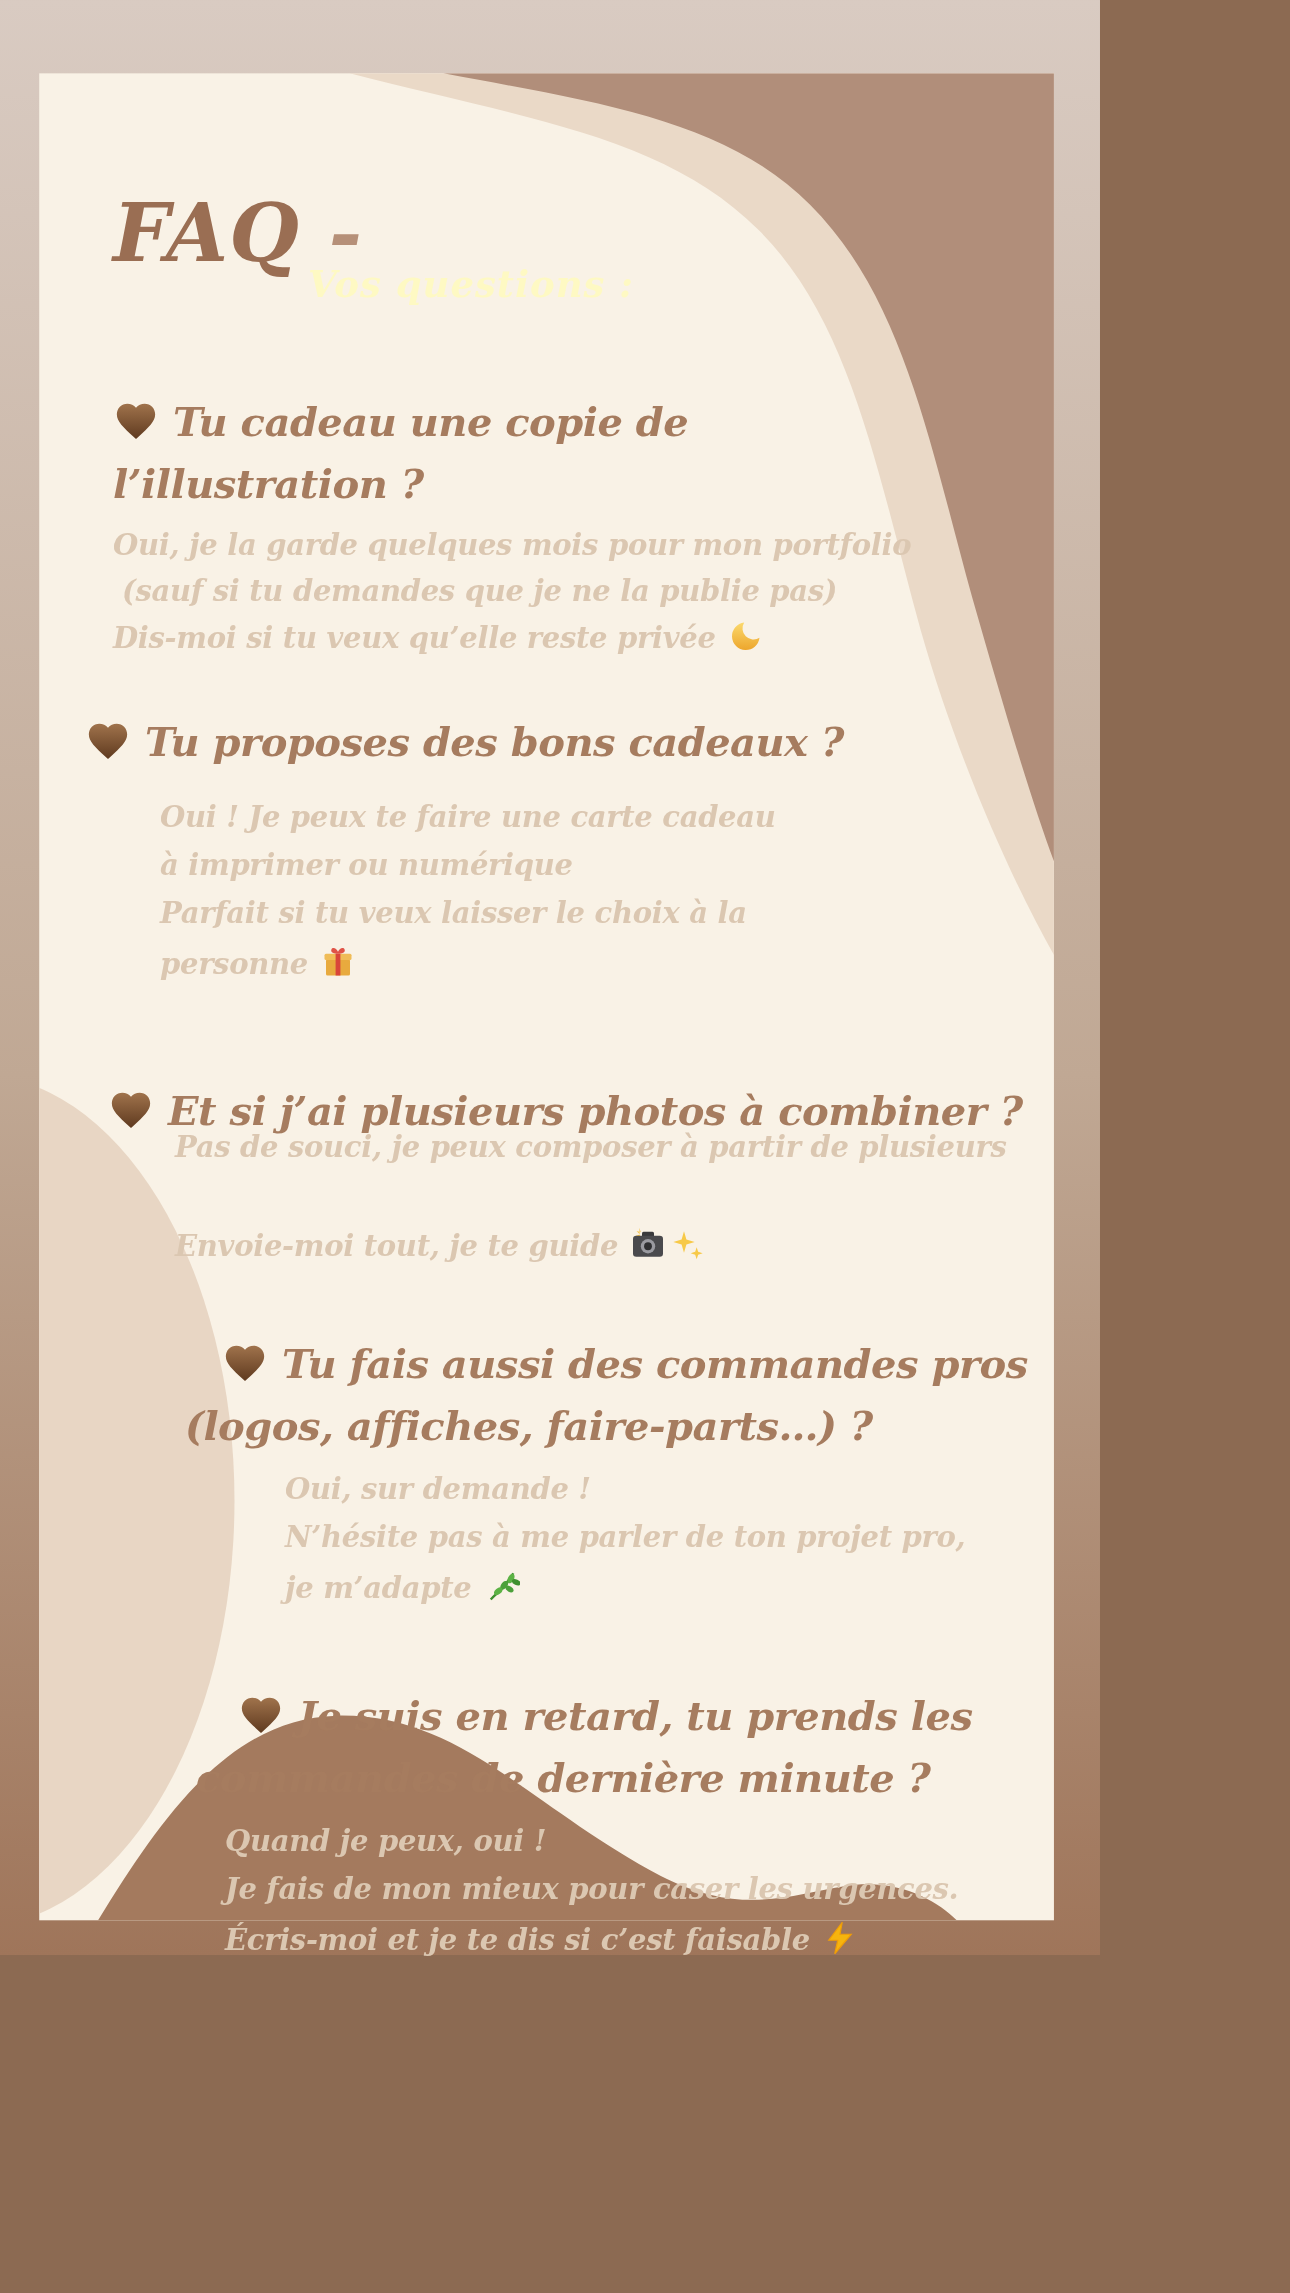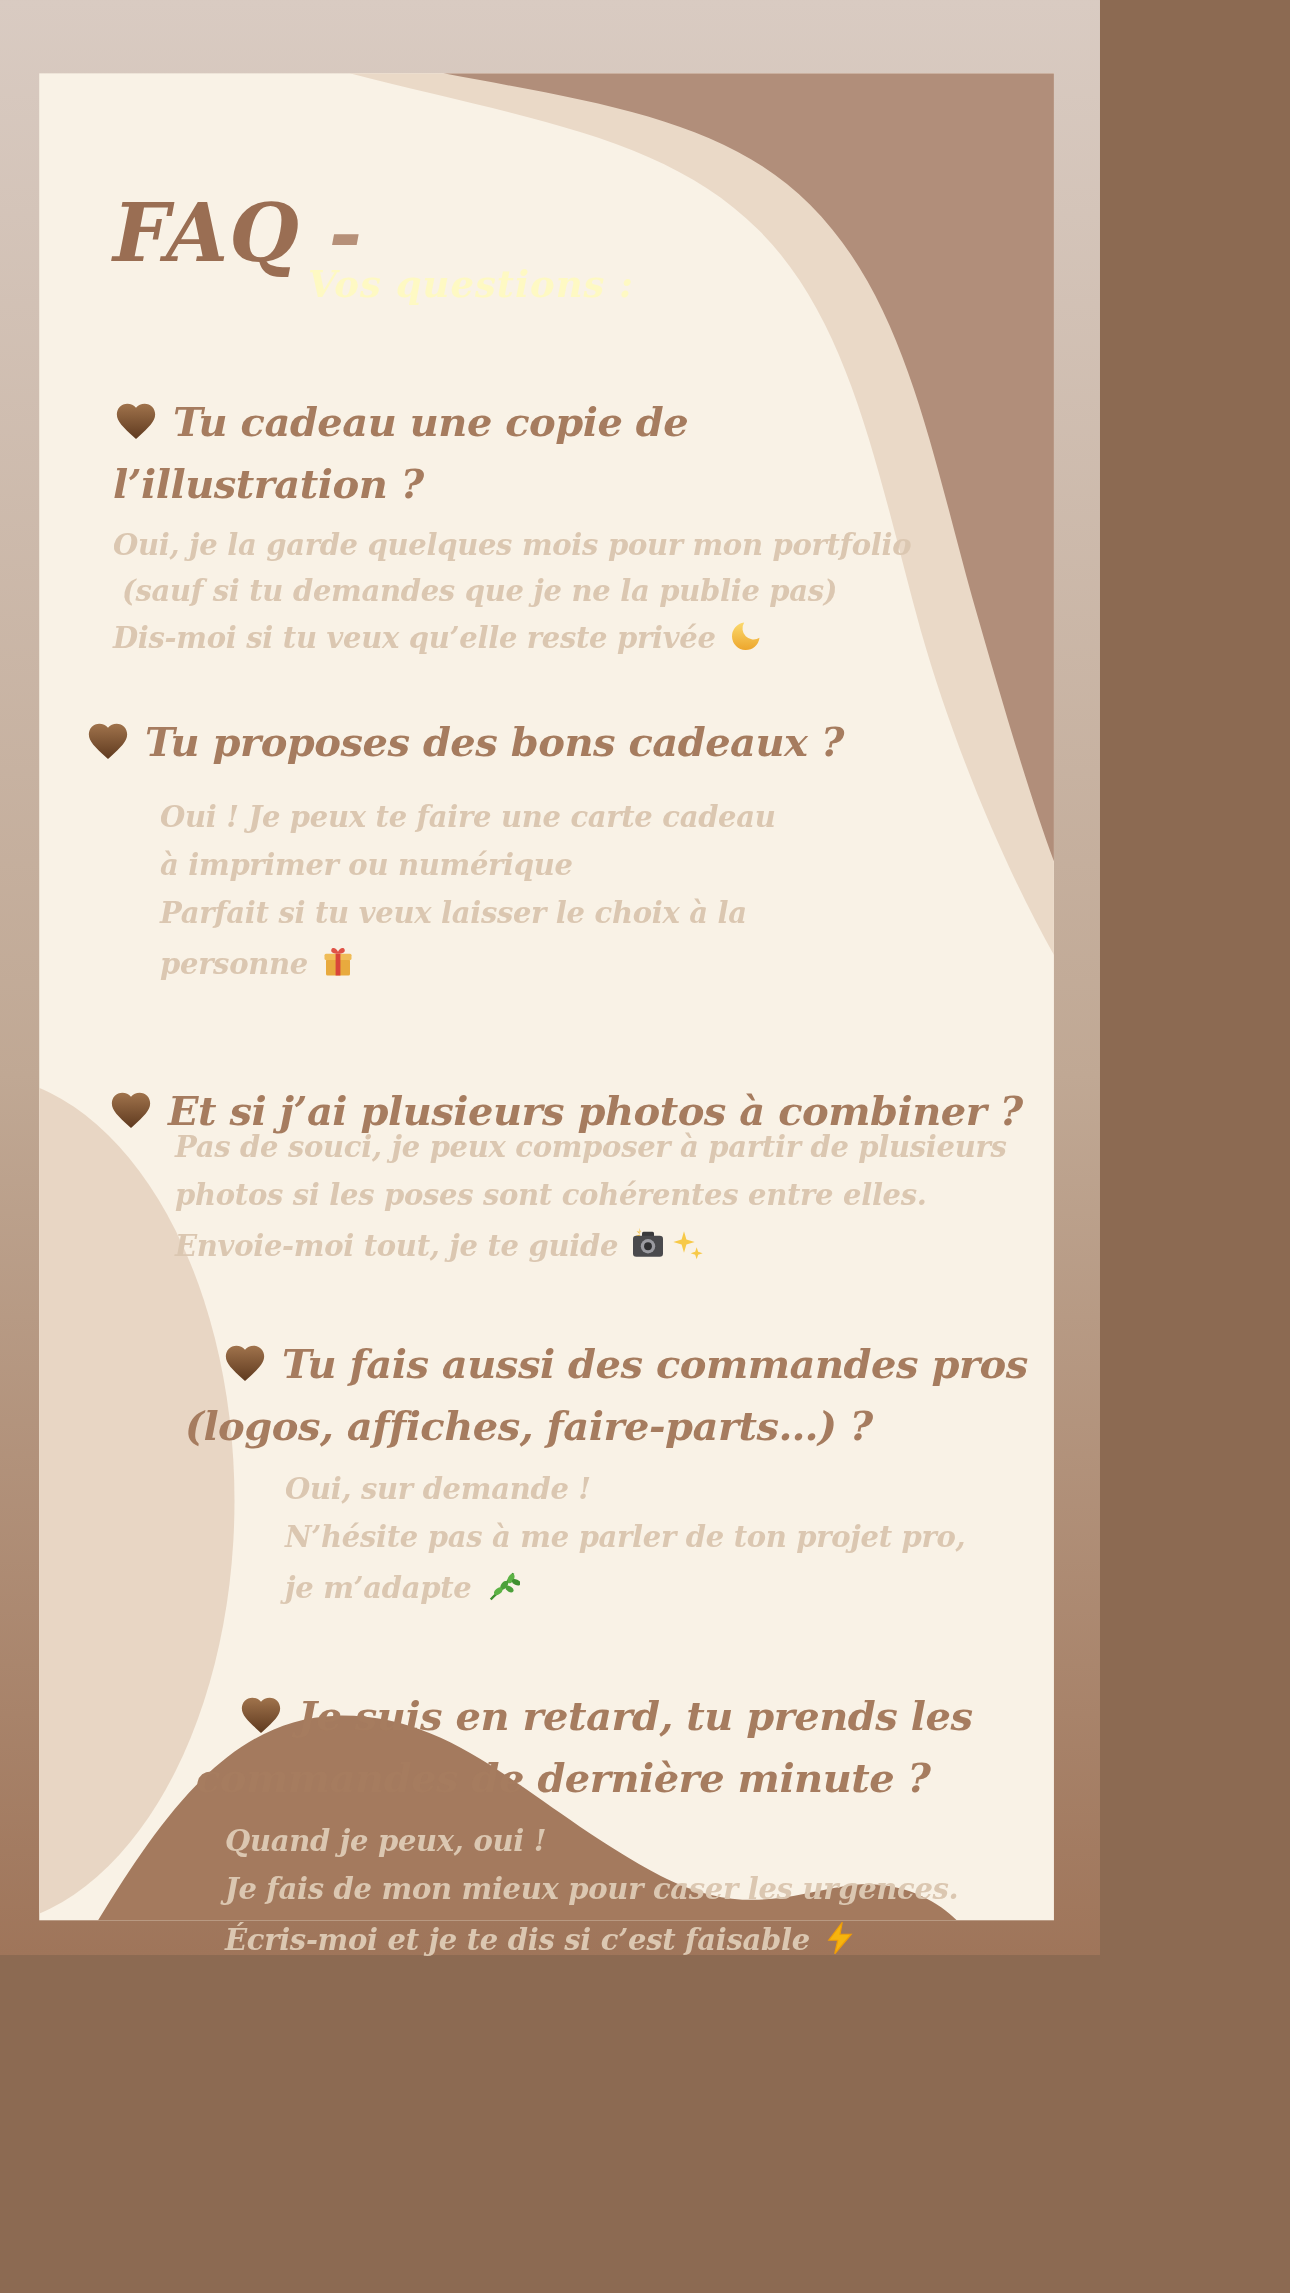--- a/index.html
+++ b/index.html
@@ -124,21 +124,20 @@
           <use href="#icon-gift"></use>
         </svg></span>
   </div>
 
   <div class="line q" style="left:108px;top:1055px;margin-top:32px;">
     <span class="heart"><svg viewBox="0 0 24 24" width="46" height="46">
           <use href="#icon-heart"></use>
         </svg></span><span>Et si j’ai plusieurs photos à combiner ?</span>
   </div>
   <div class="line a" style="left:175px;top:1130px;">Pas de souci, je peux composer à partir de plusieurs</div>
-  <div class="line a" style="left:175px;top:1178px;">photos si les poses sont cohérentes entre elles.</div>
   <div class="line a" style="left:175px;top:1226px;">
     <span>Envoie-moi tout, je te guide</span><span class="endicon"><svg viewBox="0 0 24 24" width="36" height="36">
           <use href="#icon-camera"></use>
         </svg></span><span class="endicon small"><svg viewBox="0 0 24 24" width="32" height="32">
           <use href="#icon-sparkles"></use>
         </svg></span>
   </div>
 
   <div class="line q" style="left:222px;top:1340px;">
     <span class="heart"><svg viewBox="0 0 24 24" width="46" height="46">

